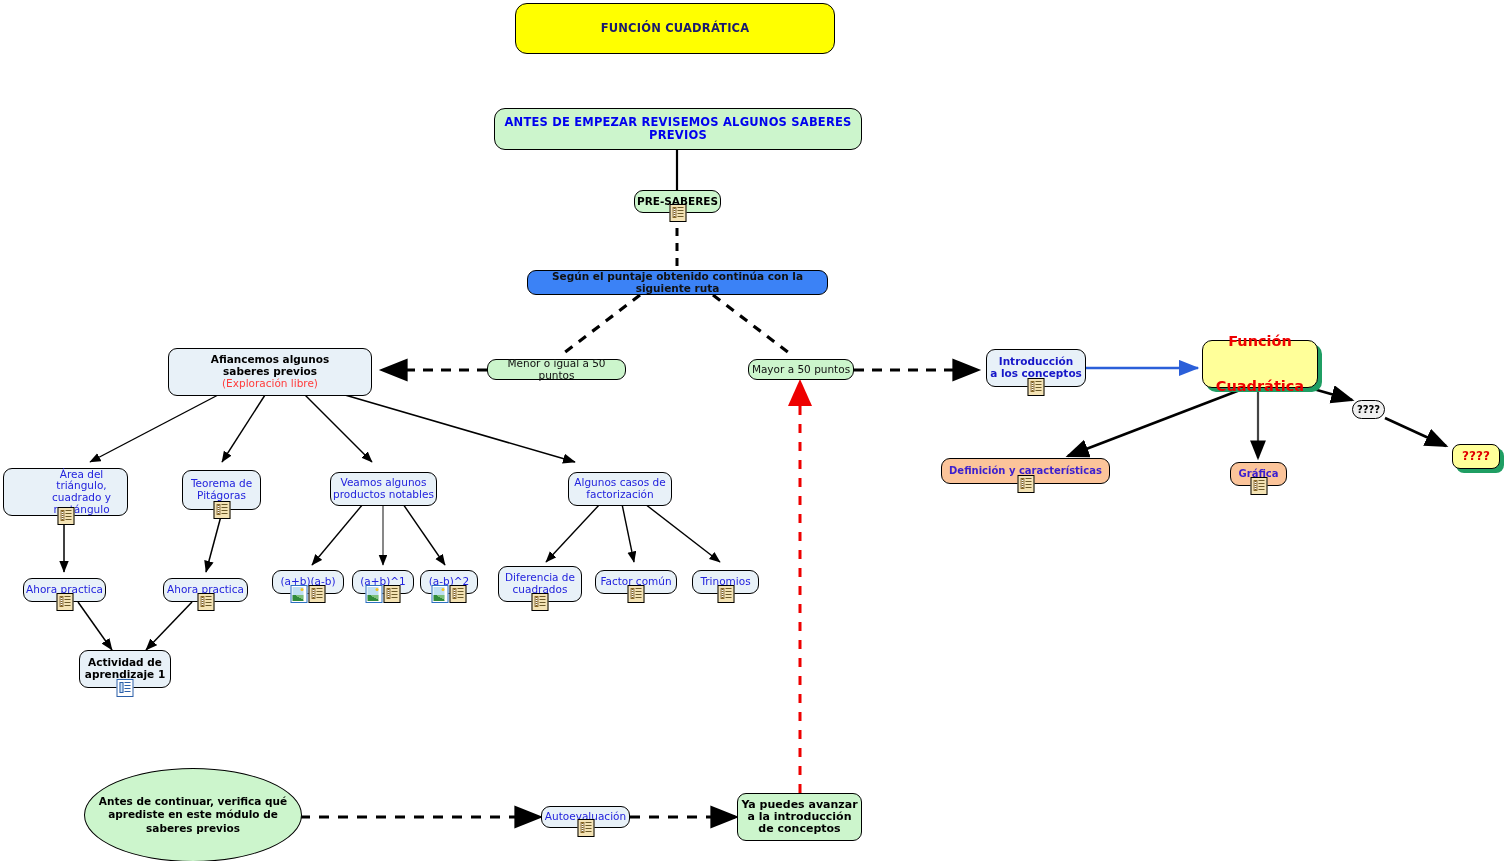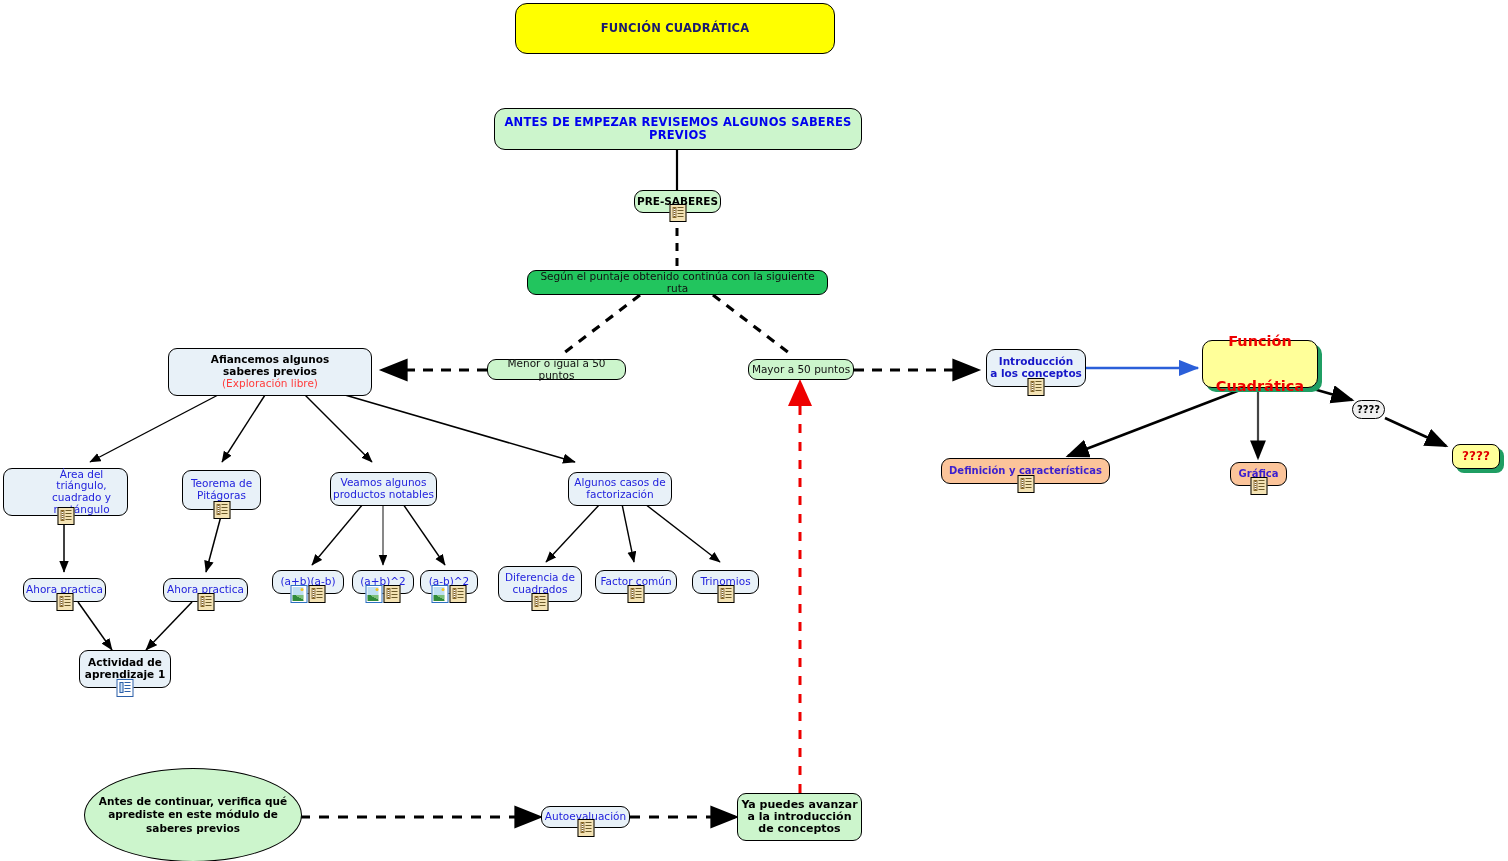--- a/index.html
+++ b/index.html
@@ -24,21 +24,21 @@
     z-index:5;
   }
   .node .lbl{display:block;width:100%;}
 
   
   .v-title{background:#ffff00;border-radius:12px;color:#1a1a6e;font-weight:bold;font-size:11.5px;letter-spacing:.2px;}
   .v-greenbig{background:#ccf5cc;border-radius:11px;color:#0000ee;font-weight:bold;font-size:11.5px;letter-spacing:.2px;}
   .v-greensm{background:#ccf5cc;border-radius:9px;color:#000;font-weight:bold;font-size:10.5px;}
   .v-greenplain{background:#ccf5cc;border-radius:9px;color:#111;font-weight:normal;font-size:10.5px;}
   .v-greenbold{background:#ccf5cc;border-radius:9px;color:#000;font-weight:bold;font-size:11px;}
-  .v-gray{background:#22c55e;border-radius:9px;color:#111;font-weight:normal;font-size:10.5px;align-items:center;}
+  .v-gray{background:#3b82f6;border-radius:9px;color:#111;font-weight:bold;font-size:10.5px;align-items:center;}
   .v-bluebox{background:#e8f1f8;border-radius:9px;color:#2222dd;font-weight:normal;font-size:10.5px;}
   .v-blueboxb{background:#e8f1f8;border-radius:9px;color:#1616c8;font-weight:bold;font-size:10.5px;}
   .v-blackbold{background:#e8f1f8;border-radius:9px;color:#000;font-weight:bold;font-size:10.5px;}
   .v-orange{background:#fbc49a;border-radius:9px;color:#3b1fcf;font-weight:bold;font-size:10px;}
   .v-qsmall{background:#f0f0f0;border-radius:10px;color:#000;font-weight:bold;font-size:10px;}
   .v-yellowred{background:#ffff99;border-radius:8px;color:#e00000;font-weight:bold;font-size:12px;}
   .v-funcmain{background:#ffff99;border-radius:10px;color:#ee0000;font-weight:bold;font-size:14.5px;line-height:1.15;}
 
   
   .shadow-green{box-shadow:4px 4px 0 0 #1f9e63;}
@@ -240,21 +240,21 @@
     <span class="lbl">(a+b)(a-b)</span>
     <span class="icons">
       <span class="ico pic">
           <i class="sun"></i>
         </span>
       <span class="ico"></span>
     </span>
   </div>
 
   <div class="node v-bluebox" style="left:352px;top:570px;width:62px;height:24px;">
-    <span class="lbl">(a+b)^2</span>
+    <span class="lbl">(a+b)^1</span>
     <span class="icons">
       <span class="ico pic">
           <i class="sun"></i>
         </span>
       <span class="ico"></span>
     </span>
   </div>
 
   <div class="node v-bluebox" style="left:420px;top:570px;width:58px;height:24px;">
     <span class="lbl">(a-b)^2</span>

